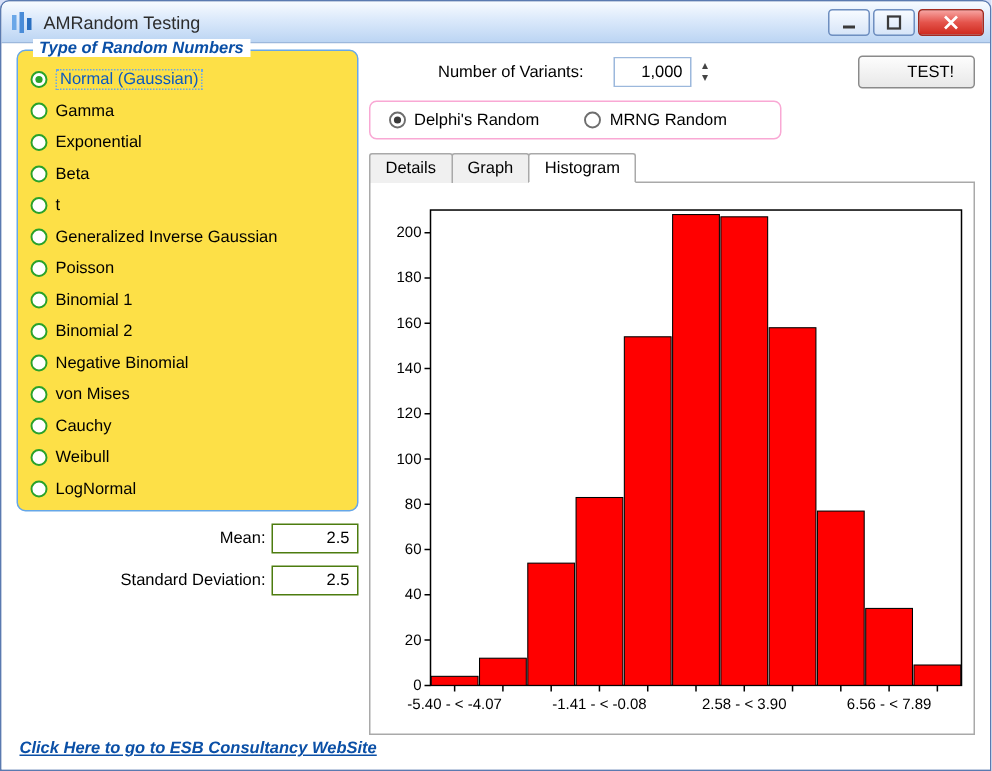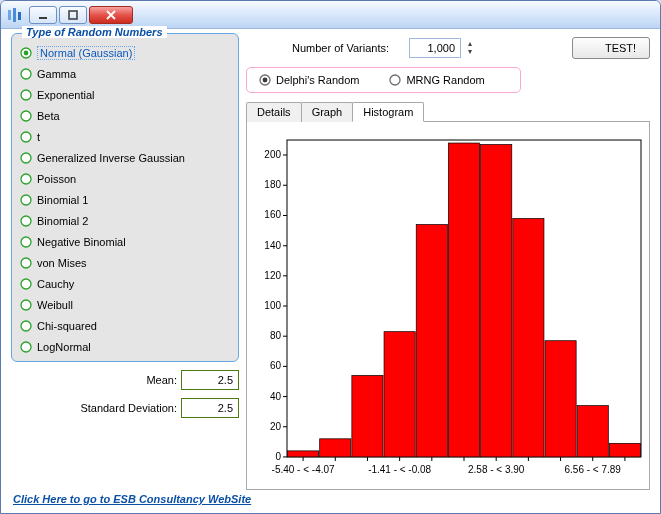--- a/index.html
+++ b/index.html
@@ -63,21 +63,21 @@
   .left-panel {
     position: absolute;
     left: 10px; top: 4px;
     width: 228px;
   }
   .groupbox {
     border: 1px solid #66a7e8;
     border-radius: 6px;
     padding: 8px 23px 6px 8px;
     position: relative;
-    background: #e5e5e5;
+    background: #fde047;
   }
   .groupbox-title {
     position: absolute;
     top: -8px; left: 10px;
     background: #fff;
     padding: 0 4px;
     color: #0a4fa6;
     font-weight: bold;
     font-style: italic;
     font-size: 11px;
@@ -193,20 +193,21 @@
 
 <div class="window">
   <div class="titlebar">
     <span class="app-icon">
       <svg viewBox="0 0 16 16">
           <rect x="1" y="3" width="3" height="10" fill="#6aa7e8"></rect>
           <rect x="6" y="1" width="3" height="14" fill="#4a8cd8"></rect>
           <rect x="11" y="5" width="3" height="8" fill="#2a6fc0"></rect>
         </svg>
     </span>
+    <span class="title">AMRandom Testing</span>
     <div class="win-btns">
       <div class="win-btn">
           <svg viewBox="0 0 12 12">
             <rect x="2" y="8" width="8" height="2" fill="#3a3a3a"></rect>
           </svg>
         </div>
       <div class="win-btn">
           <svg viewBox="0 0 12 12">
             <rect x="2" y="2" width="8" height="8" fill="none" stroke="#3a3a3a" stroke-width="1.5"></rect>
           </svg>
@@ -307,27 +308,20 @@
                 <circle cx="6" cy="6" r="2.4" fill="none"></circle>
               </svg>
               <span class="lbl">Cauchy</span>
             </div>
             <div class="radio-item">
               <svg class="radio-svg" viewBox="0 0 12 12">
                 <circle cx="6" cy="6" r="5" fill="#fff" stroke="#2aa22a" stroke-width="1.3"></circle>
                 <circle cx="6" cy="6" r="2.4" fill="none"></circle>
               </svg>
               <span class="lbl">Weibull</span>
-            </div>
-            <div class="radio-item">
-              <svg class="radio-svg" viewBox="0 0 12 12">
-                <circle cx="6" cy="6" r="5" fill="#fff" stroke="#2aa22a" stroke-width="1.3"></circle>
-                <circle cx="6" cy="6" r="2.4" fill="none"></circle>
-              </svg>
-              <span class="lbl">Chi-squared</span>
             </div>
             <div class="radio-item">
               <svg class="radio-svg" viewBox="0 0 12 12">
                 <circle cx="6" cy="6" r="5" fill="#fff" stroke="#2aa22a" stroke-width="1.3"></circle>
                 <circle cx="6" cy="6" r="2.4" fill="none"></circle>
               </svg>
               <span class="lbl">LogNormal</span>
             </div>
           </div>
       </div>

